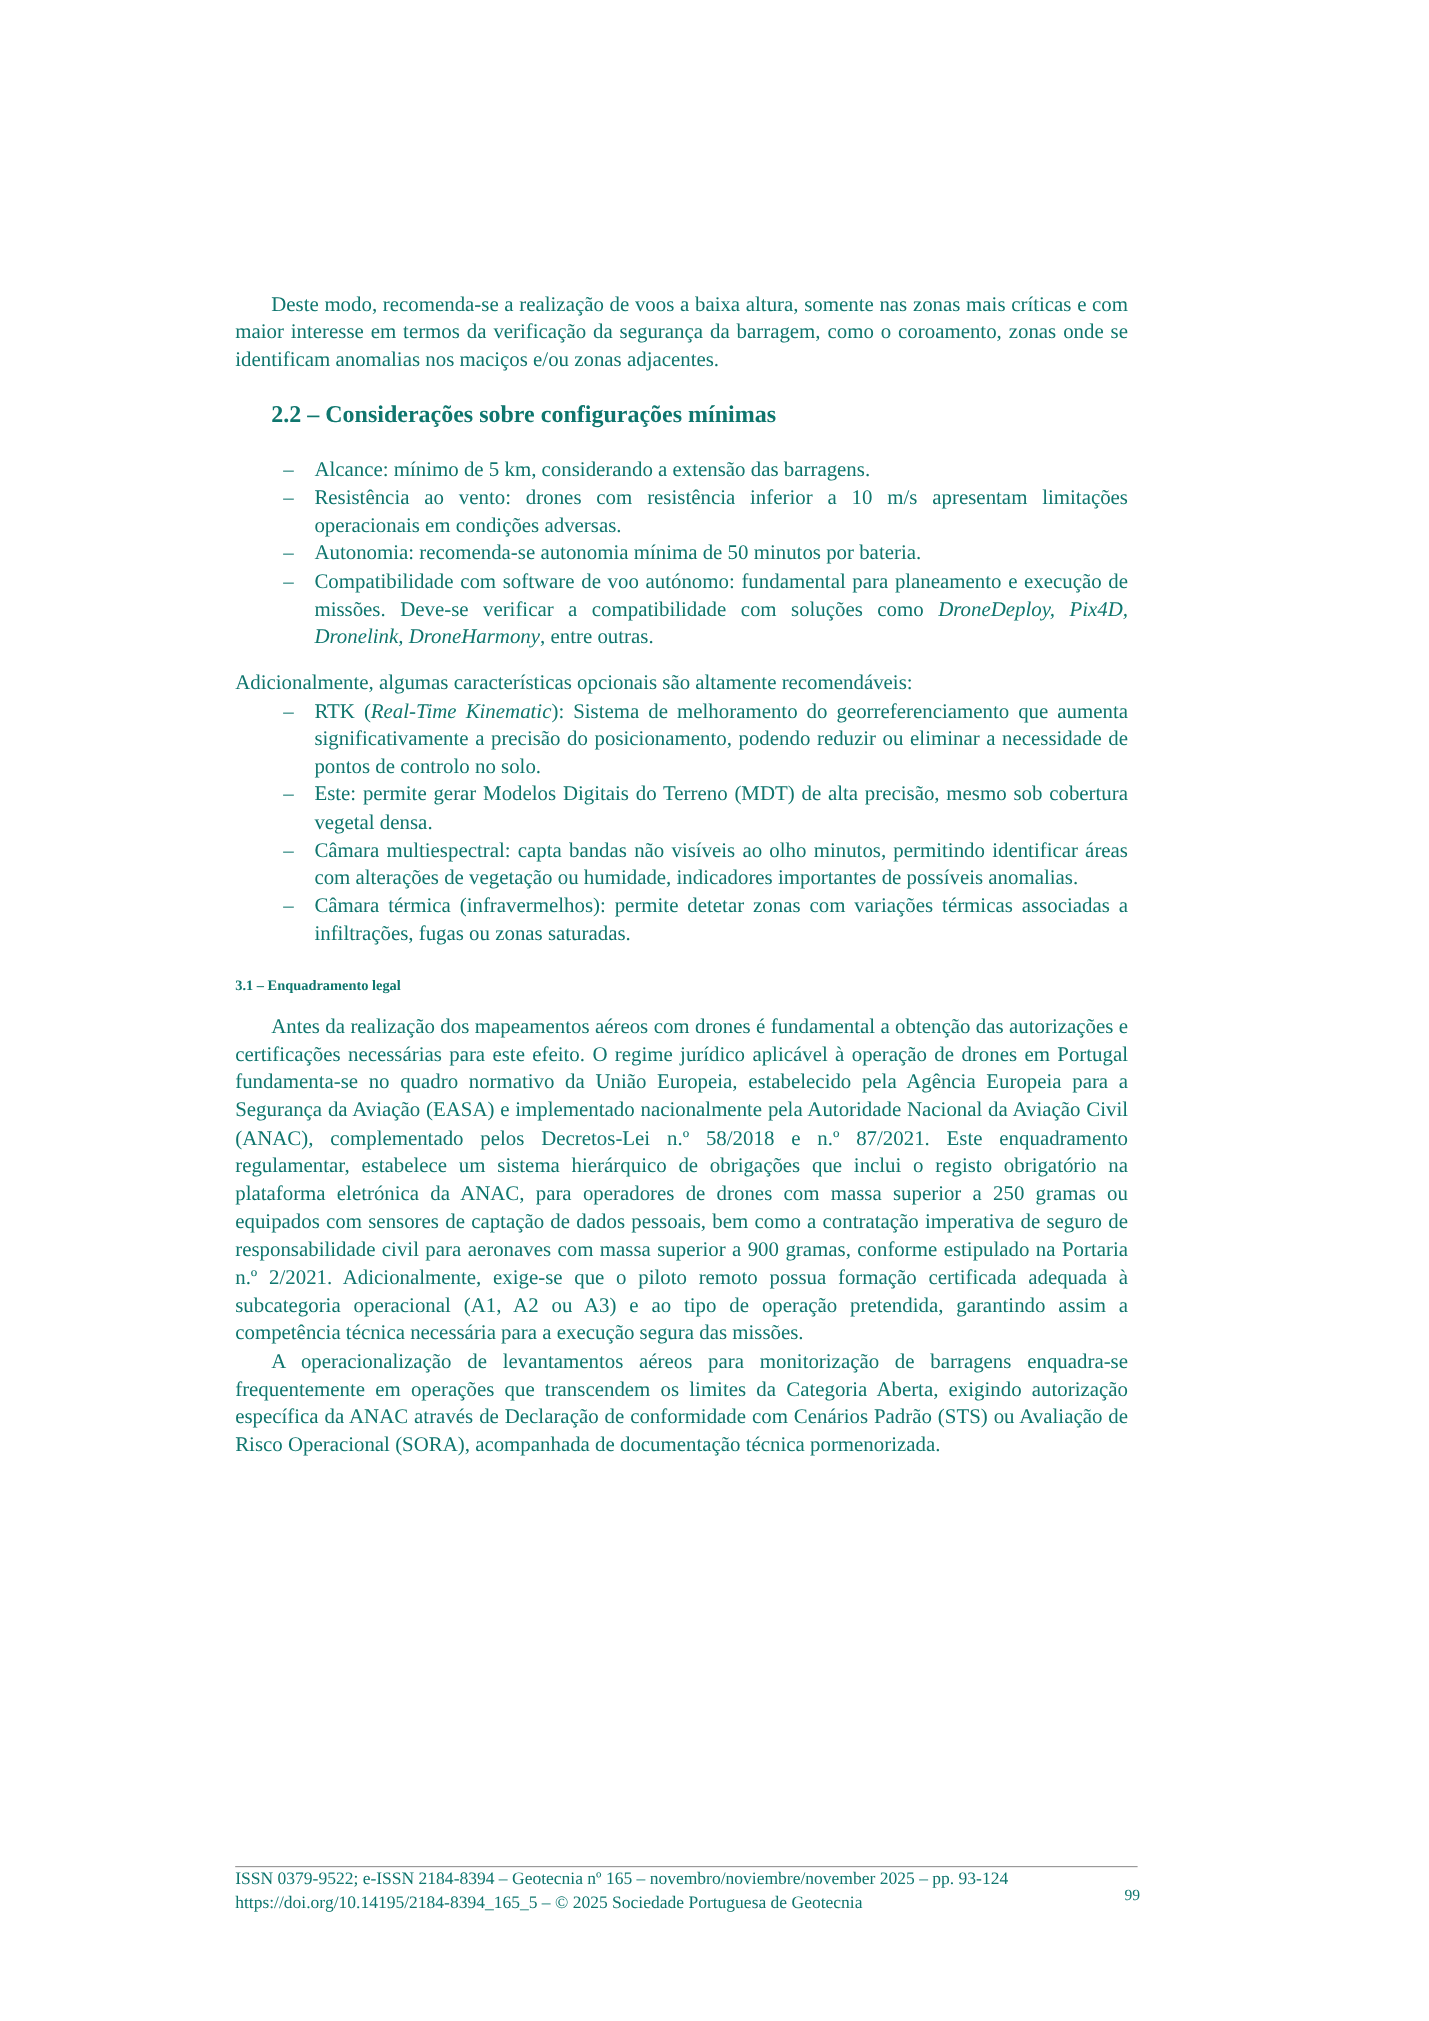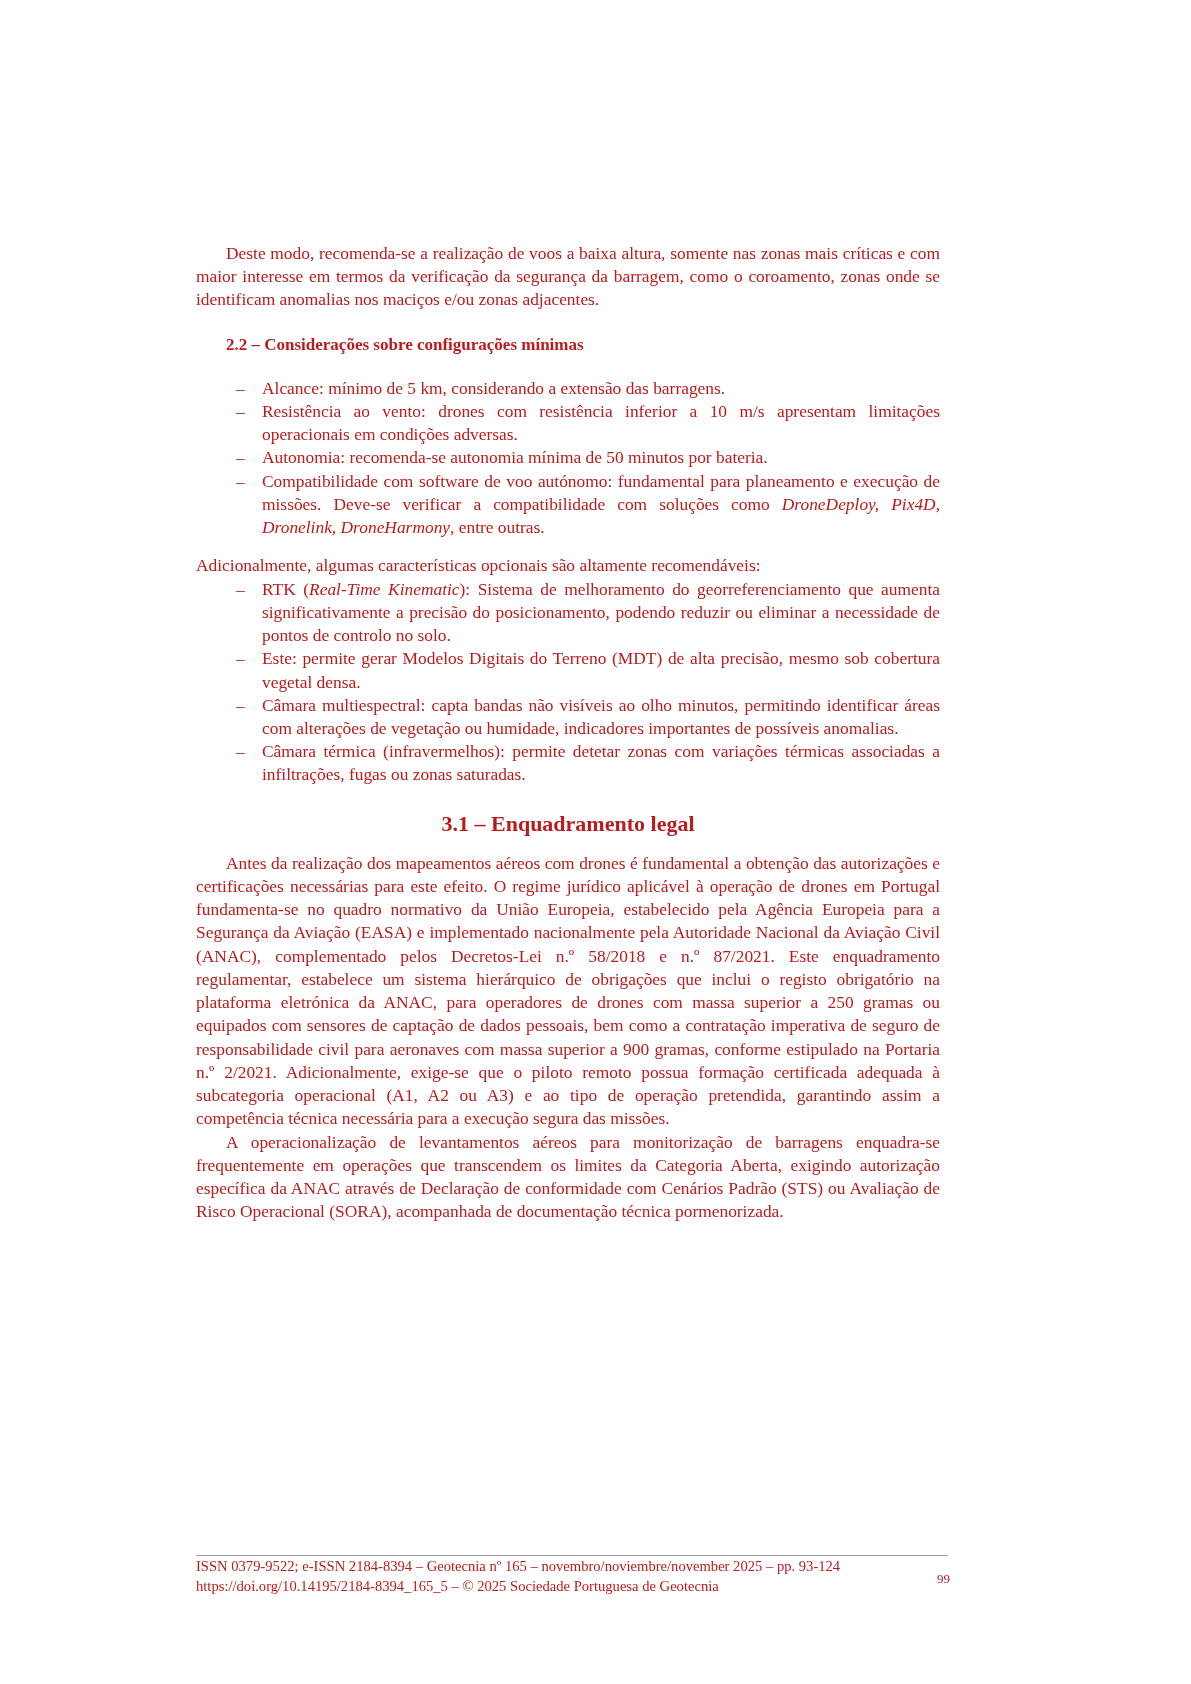--- a/index.html
+++ b/index.html
@@ -7,21 +7,21 @@
     padding: 0;
     background: #ffffff;
   }
   .page {
     position: relative;
     width: 1191px;
     height: 1684px;
     margin: 0 auto;
     background: #ffffff;
     font-family: "Liberation Serif", serif;
-    color: #b91c1c;
+    color: #0f766e;
     box-sizing: border-box;
   }
   .content {
     position: absolute;
     left: 196px;
     top: 242px;
     width: 744px;
   }
   p {
     margin: 0;
@@ -30,38 +30,38 @@
     text-align: justify;
     text-justify: inter-word;
   }
   .indent {
     text-indent: 30px;
   }
   .para-gap {
     margin-top: 15px;
   }
   .heading-sub {
-    font-size: 17px;
+    font-size: 20px;
     font-weight: bold;
     margin: 23px 0 22px 0;
     text-align: left;
     padding-left: 30px;
   }
   .heading-main {
     font-size: 18px;
     font-weight: bold;
     margin: 26px 0 0 0;
     text-align: left;
     letter-spacing: 0.1px;
   }
   .heading-3-1 {
-    font-size: 22px;
+    font-size: 12px;
     font-weight: bold;
     margin: 24px 0 0 0;
-    text-align: center;
+    text-align: left;
   }
   ul.dashlist {
     list-style: none;
     margin: 0;
     padding: 0;
   }
   ul.dashlist li {
     position: relative;
     padding-left: 66px;
     font-size: 17.4px;

